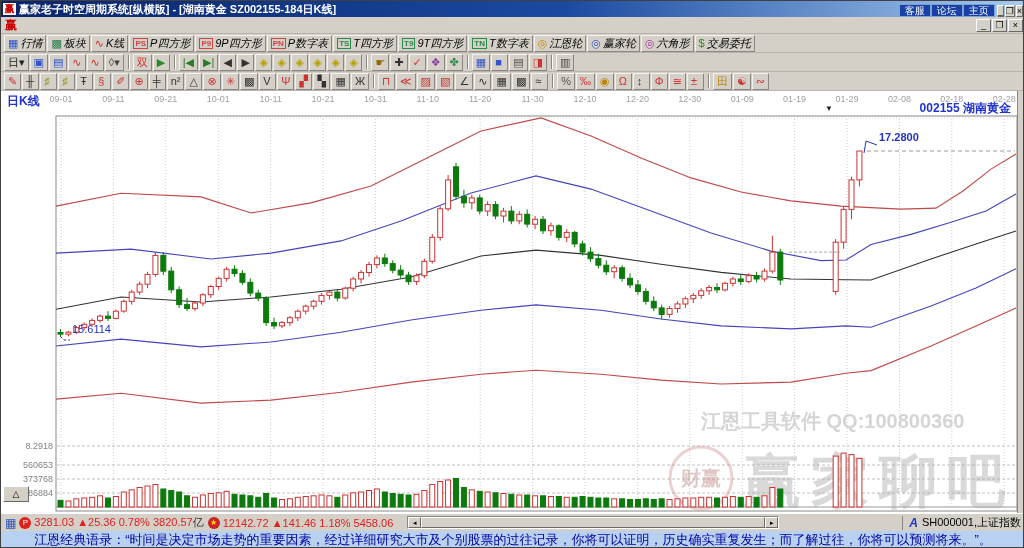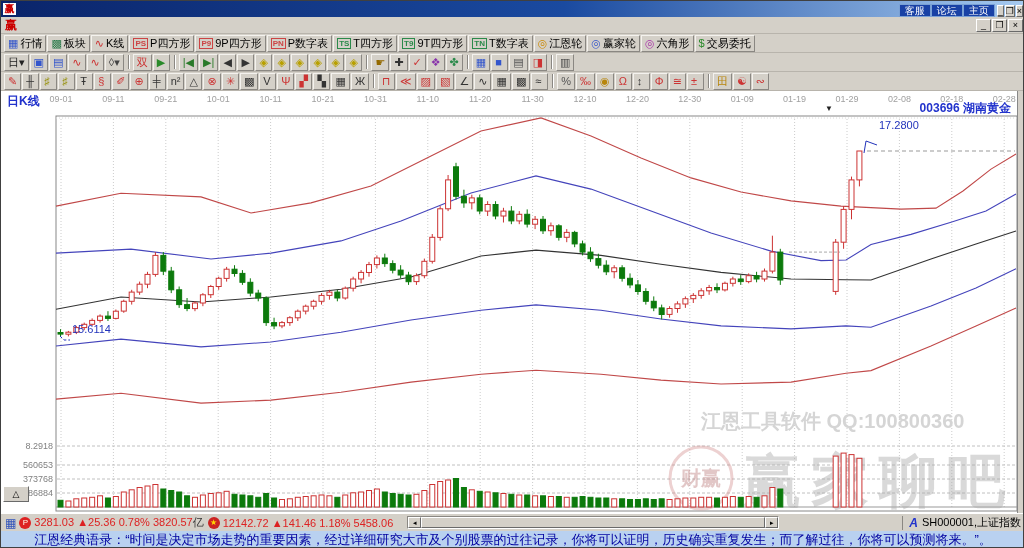--- a/index.html
+++ b/index.html
@@ -24,21 +24,21 @@
   .mdi-right{margin-left:auto;display:flex;}
   
   .toolbar{position:absolute;left:0;width:1024px;height:19px;background:#d4d0c8;display:flex;
     align-items:center;padding:0 3px;border-bottom:1px solid #b8b4ac;}
   .t1{top:33px;}.t2{top:52px;}.t3{top:71px;}
   .tbtn{height:17px;min-width:17px;display:flex;align-items:center;gap:2px;background:#d4d0c8;
     border:1px solid;border-color:#f4f2ee #8a8782 #8a8782 #f4f2ee;padding:0 3px;margin-right:1px;
     font-size:11px;cursor:pointer;white-space:nowrap;}
   .tbtn .ico{font-size:11px;line-height:13px;}
   .tbtn .ibox{font-size:8px;font-weight:bold;border:1px solid;padding:0 1px;line-height:9px;}
-  .tbtn .lbl{font-size:11px;color:#000;}
+  .tbtn .lbl{font-size:11px;color:#000;font-style:italic;}
   .tsep{width:2px;height:14px;border-left:1px solid #8a8782;border-right:1px solid #fff;margin:0 3px;}
   
   .chartwrap{position:absolute;left:0;top:90px;width:1017px;height:422px;background:#fff;border-right:1px solid #888;}
   .chartsvg{position:absolute;left:0;top:2px;}
   .pane-label{position:absolute;left:6px;top:2px;color:#2233cc;font-weight:bold;font-size:12px;}
   .ind-row{position:absolute;left:64px;top:11px;font-size:11px;white-space:nowrap;}
   .ind-row span{margin-right:18px;}
   .stock-id{position:absolute;right:6px;top:9px;color:#2233cc;font-size:12px;font-weight:bold;}
   .anno{position:absolute;color:#2233bb;font-size:11px;}
   .tri-btn{position:absolute;left:2px;top:395px;width:26px;height:16px;background:#d4d0c8;
@@ -64,20 +64,21 @@
   .quotebar{position:absolute;left:0;top:530px;width:1024px;height:18px;background:#b9d1f0;
     display:flex;align-items:center;justify-content:center;color:#0000a0;font-size:13px;white-space:nowrap;overflow:hidden;}
 </style>
 </head>
 <body>
 
 <div class="win">
 
   <div class="titlebar">
     <span class="app-logo">赢</span>
+    <span class="title-text">赢家老子时空周期系统[纵横版] - [湖南黄金  SZ002155-184日K线]</span>
     <span class="title-right">
       <span id="titleLinks"><span class="tlink">客服</span><span class="tlink">论坛</span><span class="tlink">主页</span></span>
       <span id="titleControls"><span class="winbtn">_</span><span class="winbtn">❐</span><span class="winbtn">×</span></span>
     </span>
   </div>
 
   <div class="menubar">
     <span class="menu-logo">赢</span>
     <span class="mdi-right" id="mdiControls">
         <span class="winbtn">_</span>
@@ -718,24 +719,24 @@
         <g>
           <line x1="866" y1="58" x2="1014" y2="58" stroke="#999" stroke-dasharray="4,3"></line>
           <line x1="788" y1="159.08560000000006" x2="839" y2="159.08560000000006" stroke="#aaa" stroke-dasharray="3,2"></line>
           <polyline points="863,60 865,48 876,52" fill="none" stroke="#2233bb"></polyline>
           <polyline points="59,243 63,247 69,247" fill="none" stroke="#2233bb" stroke-dasharray="3,2"></polyline>
           <text x="824" y="18" font-size="8" fill="#222">▼</text>
         </g>
       </svg>
     <div class="pane-label">日K线</div>
     <div class="stock-id">
-      <span>003696</span>
+      <span>002155</span>
       <span>湖南黄金</span>
     </div>
-    <div class="anno" style="left:878px;top:28px;">17.2800</div>
+    <div class="anno" style="left:878px;top:40px;font-weight:bold;">17.2800</div>
     <div class="anno" style="left:71px;top:232px;">15.6114</div>
     <button class="tri-btn">△</button>
   </div>
 
   <div class="statusbar">
     <span class="sb-ico cal">▦</span>
     <span class="badge">P</span>
     <span class="idx">
       <span>3281.03</span>
       <span>▲25.36</span>

